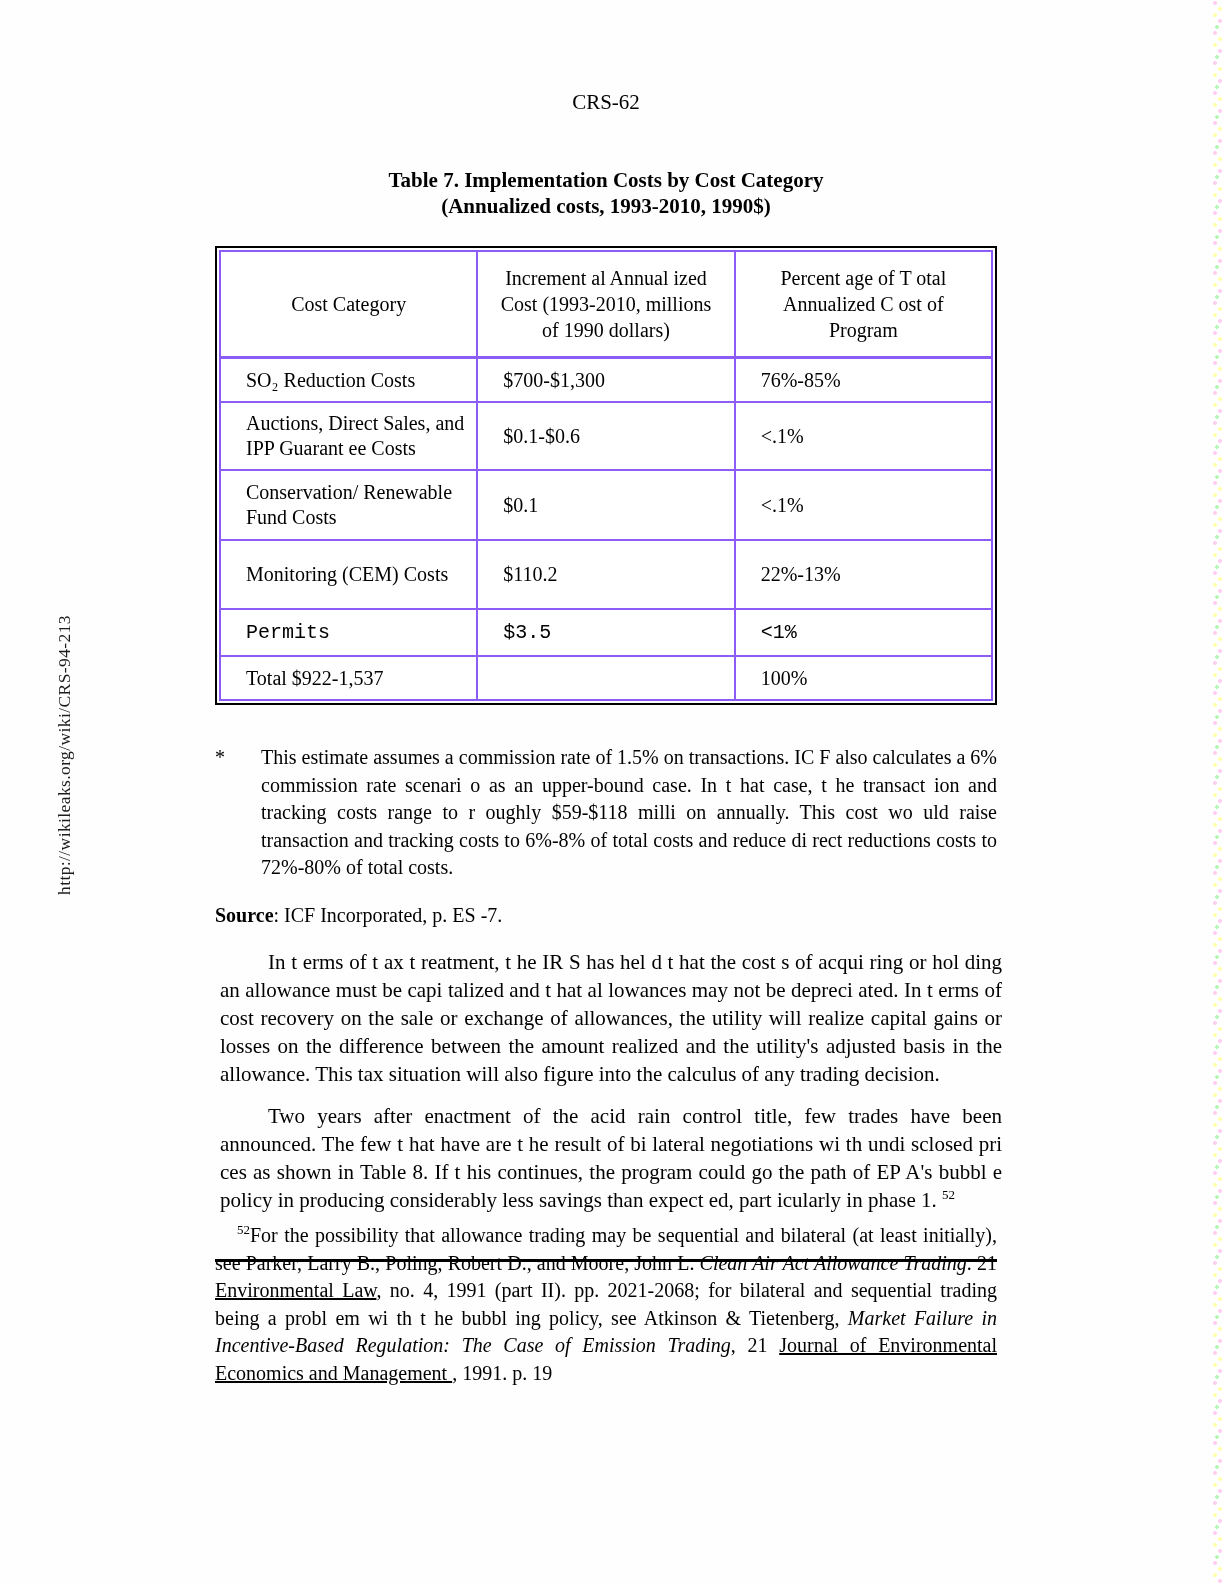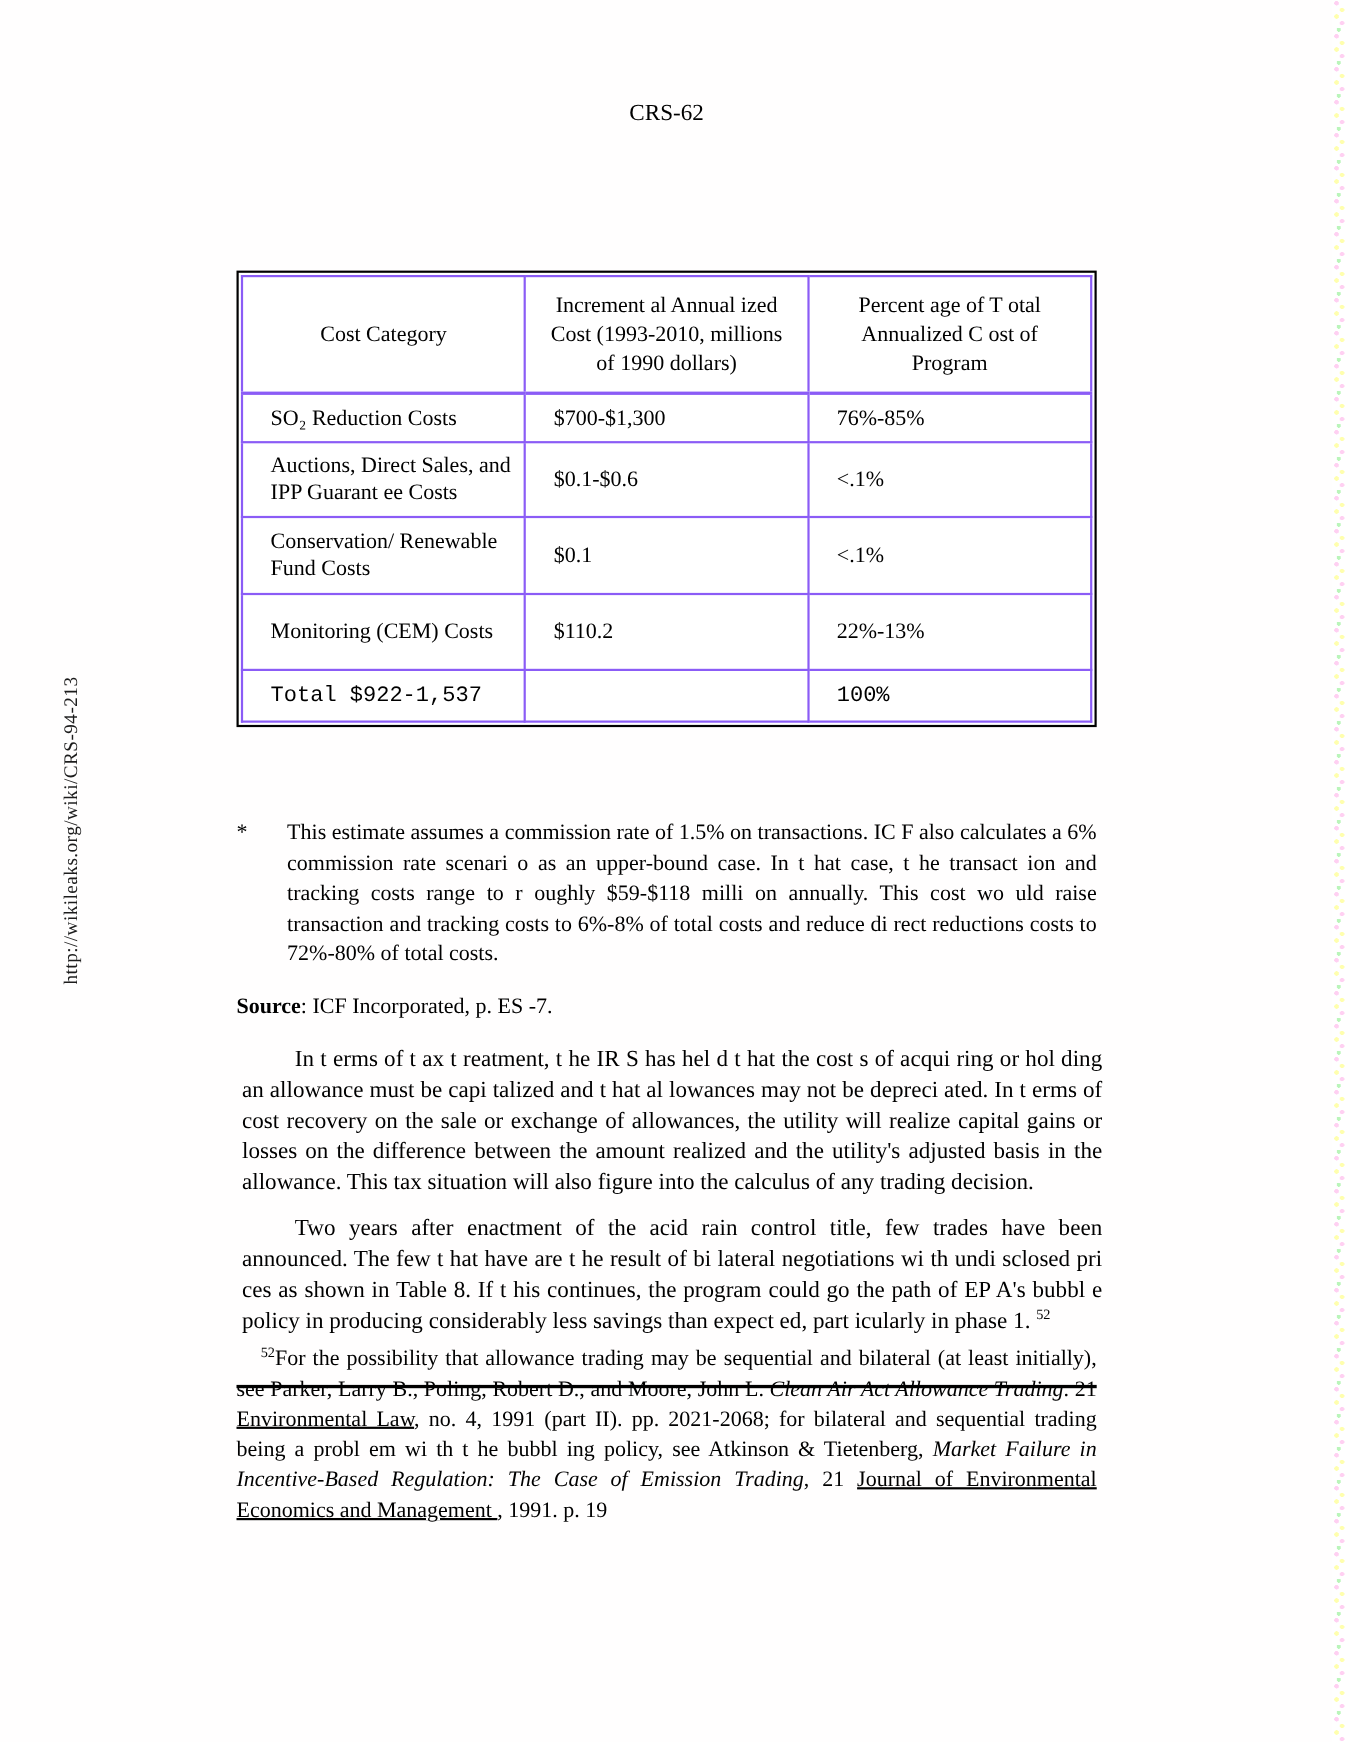--- a/index.html
+++ b/index.html
@@ -132,20 +132,24 @@
 <div class="page">
 
   <div class="edge-pattern"></div>
 
   <div class="sidebar-url">http://wikileaks.org/wiki/CRS-94-213</div>
 
   <div class="content">
 
     <div class="doc-header">CRS-62</div>
 
+    <div class="table-title">
+      <div>Table 7.  Implementation Costs by Cost Category</div>
+      <div>(Annualized costs, 1993-2010, 1990$)</div>
+    </div>
 
     <div class="table-frame">
       <table class="cost-table">
         <thead>
           <tr>
             <th>Cost Category</th>
             <th>Increment al Annual ized Cost (1993-2010, millions of 1990 dollars)</th>
             <th>Percent age of T otal Annualized C ost of Program</th>
           </tr>
         </thead>
@@ -164,20 +168,25 @@
             <td>Conservation/ Renewable Fund Costs</td>
             <td>$0.1</td>
             <td>&lt;.1%</td>
           </tr>
           <tr>
             <td>Monitoring (CEM) Costs</td>
             <td>$110.2</td>
             <td>22%-13%</td>
           </tr>
           <tr>
+            <td>Permits</td>
+            <td>$3.5</td>
+            <td>&lt;1%</td>
+          </tr>
+          <tr>
             <td>Total $922-1,537</td>
             <td></td>
             <td>100%</td>
           </tr>
         </tbody>
       </table>
     </div>
 
     <div class="note-block">
       <span class="note-marker">*</span>

